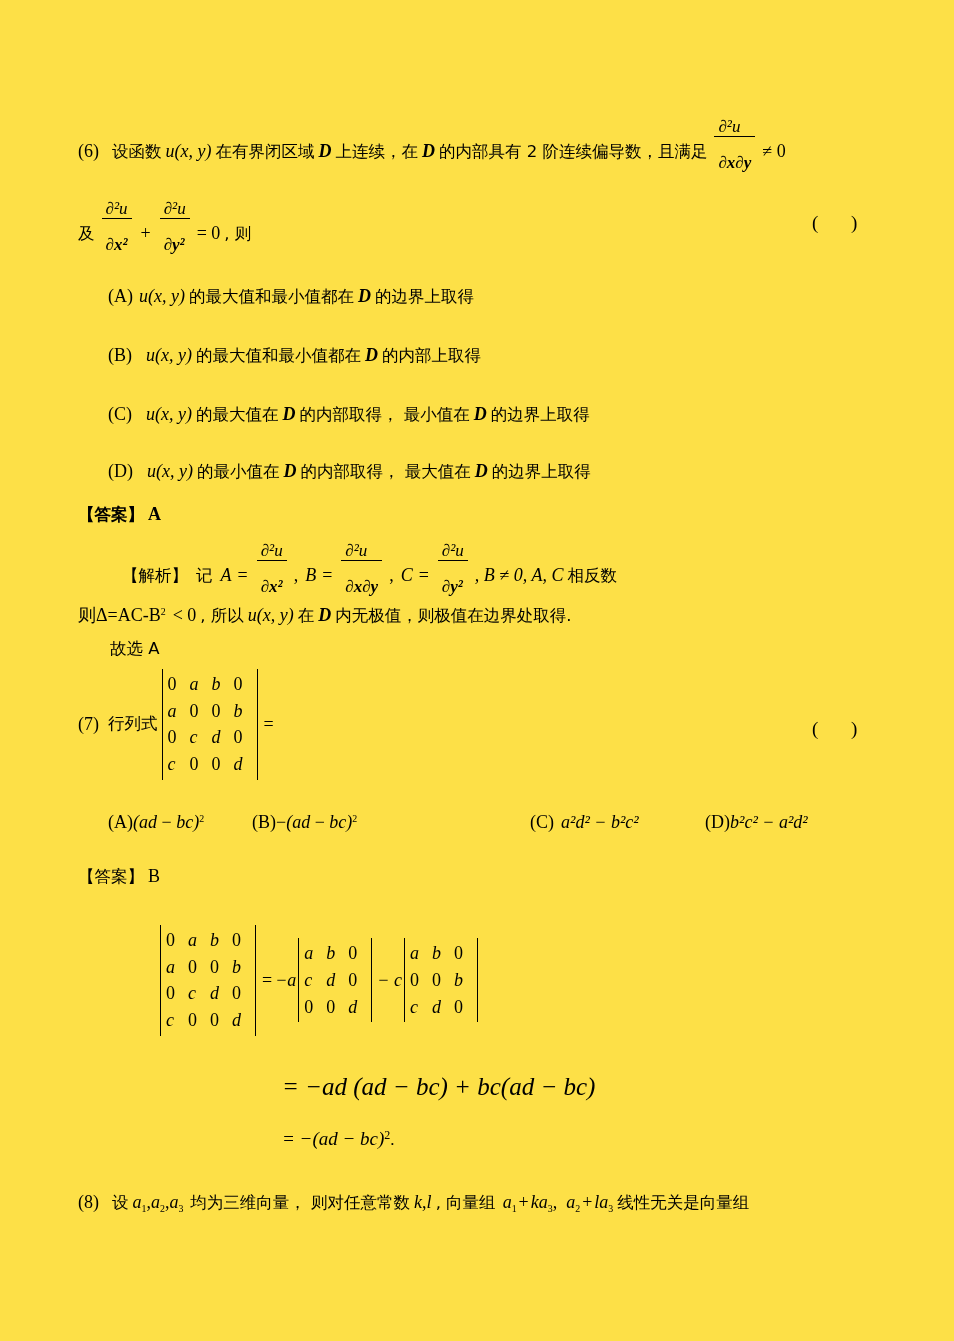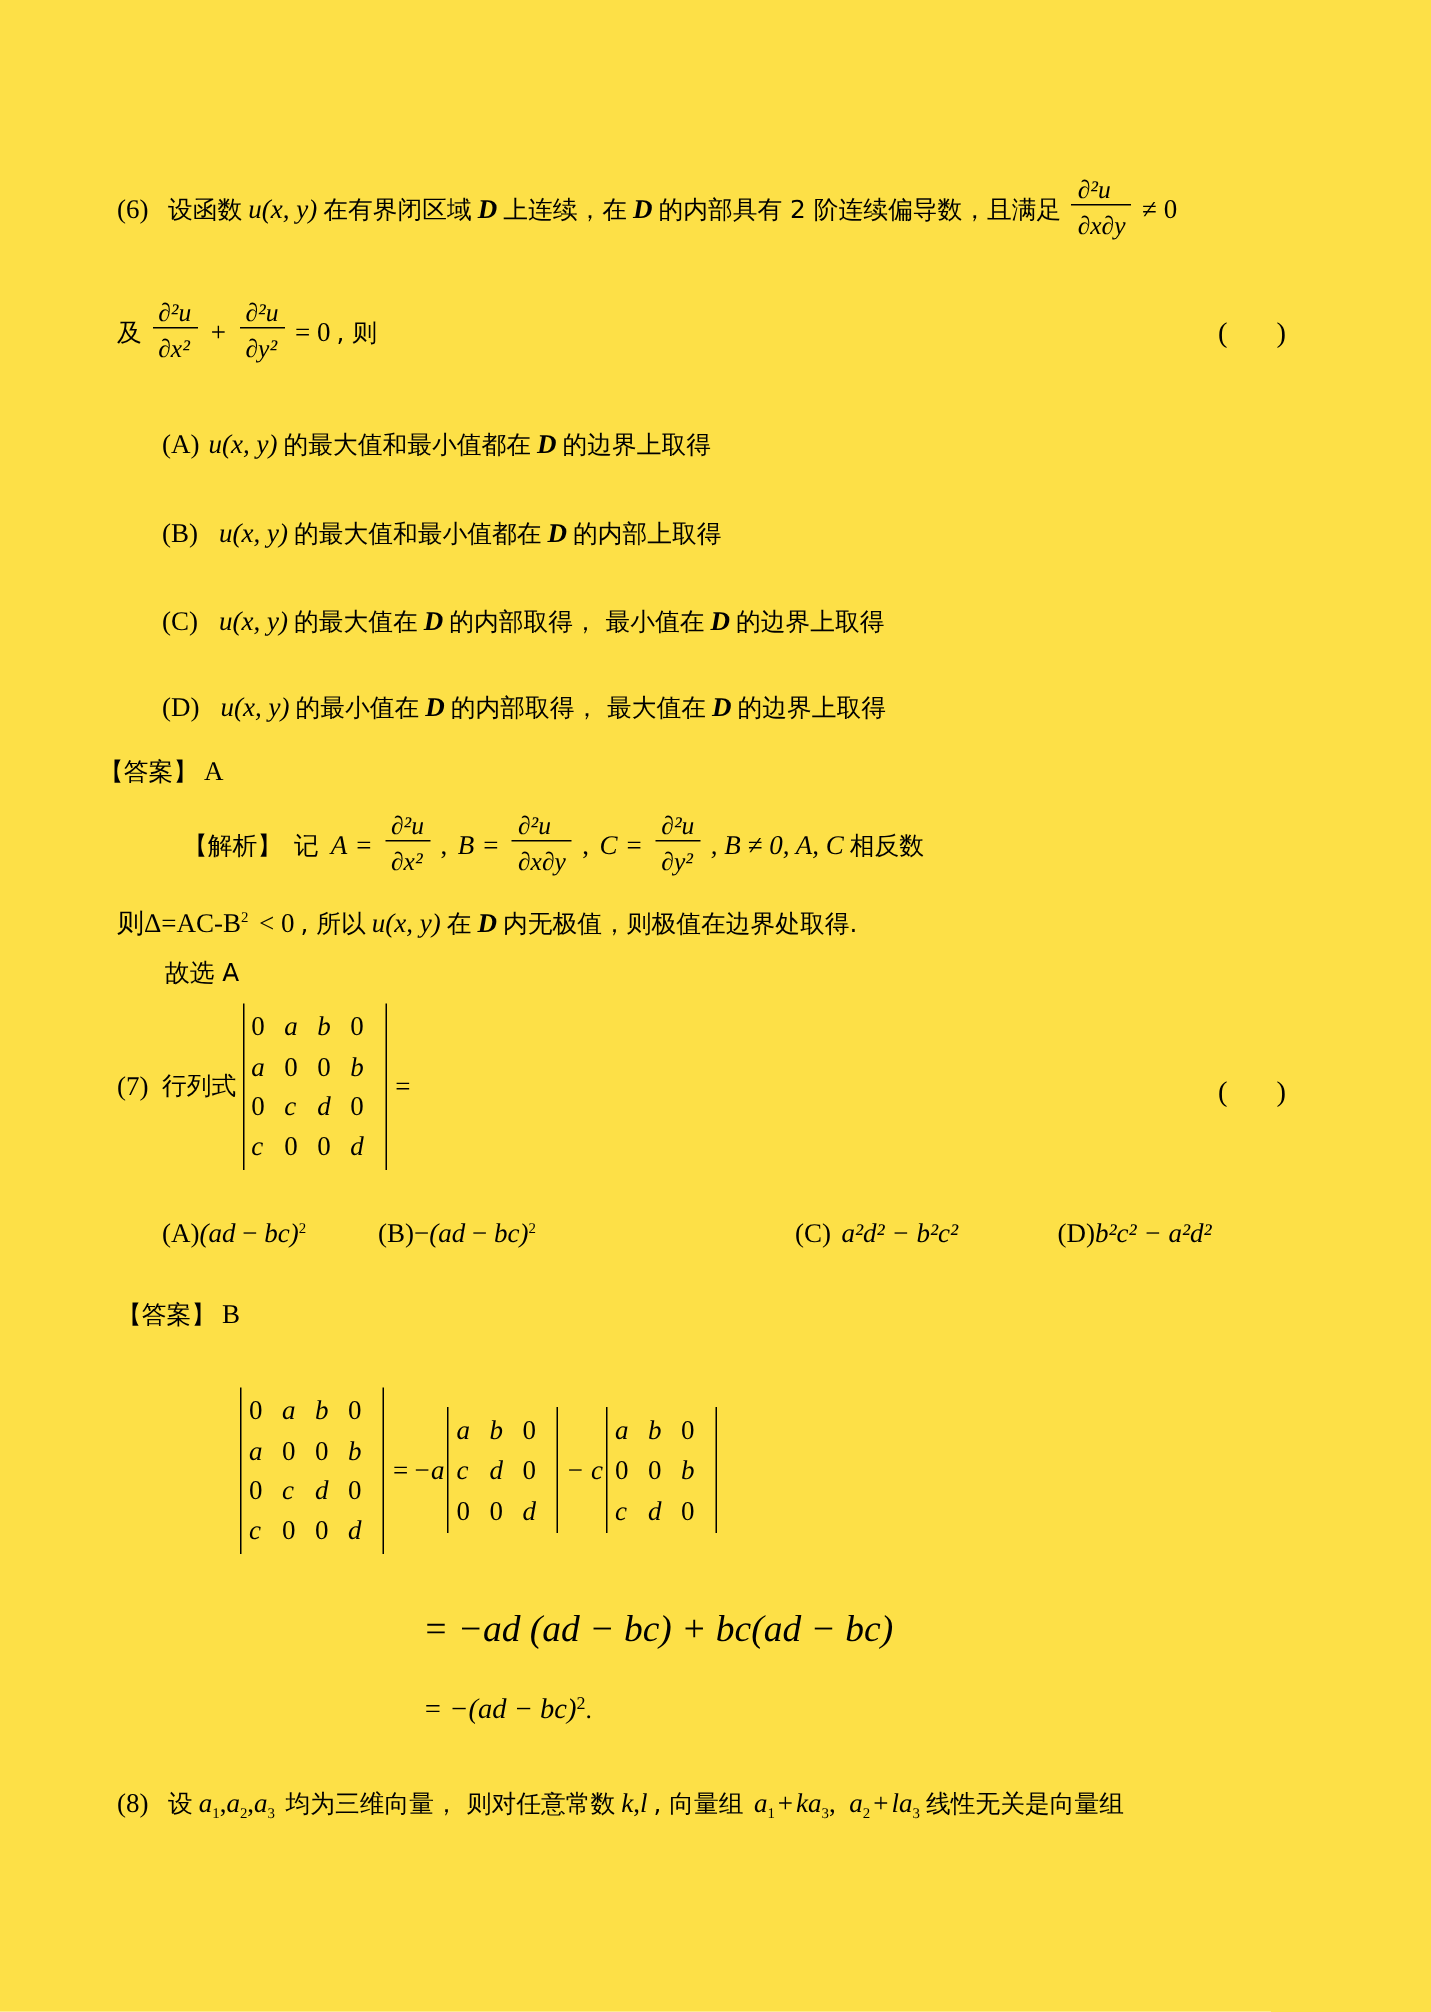--- a/index.html
+++ b/index.html
@@ -36,21 +36,21 @@
     vertical-align: middle;
     text-align: left;
     font-style: italic;
     font-size: 17px;
     line-height: 1.12;
     margin: 0 3px;
     position: relative;
     top: -1px;
   }
   .frac .num { display: block; padding: 0 4px; }
-  .frac .den { display: block; padding: 4px 4px; border-top: 1.3px solid #000; }
+  .frac .den { display: block; padding: 16px 4px; border-top: 1.3px solid #000; font-weight: bold; }
 
   
   .det {
     display: inline-block;
     vertical-align: middle;
     border-left: 1.6px solid #000;
     border-right: 1.6px solid #000;
     padding: 2px 3px;
     margin: 0 2px;
   }
@@ -134,21 +134,21 @@
   <div class="row" style="left:108px; top:461px;">
     <span class="mn">(D)</span>
     <span class="mi" style="margin-left:10px;">u(x, y)</span>
     <span class="cn">的最小值在</span>
     <span class="mb">D</span>
     <span class="cn">的内部取得，  最大值在</span>
     <span class="mb">D</span>
     <span class="cn">的边界上取得</span>
   </div>
 
-  <div class="row" style="left:66px; top:504px;">
+  <div class="row" style="left:78px; top:504px;font-weight:bold;">
     <span class="cn">【答案】</span>
     <span class="mn">A</span>
   </div>
 
   <div class="row" style="left:78px; top:542px;margin-left:44px;">
     <span class="cn">【解析】</span>
     <span class="cn" style="margin-left:4px;">记</span>
     <span class="mi" style="margin-left:4px;">A</span>
     <span class="op">=</span>
     <span class="frac">

